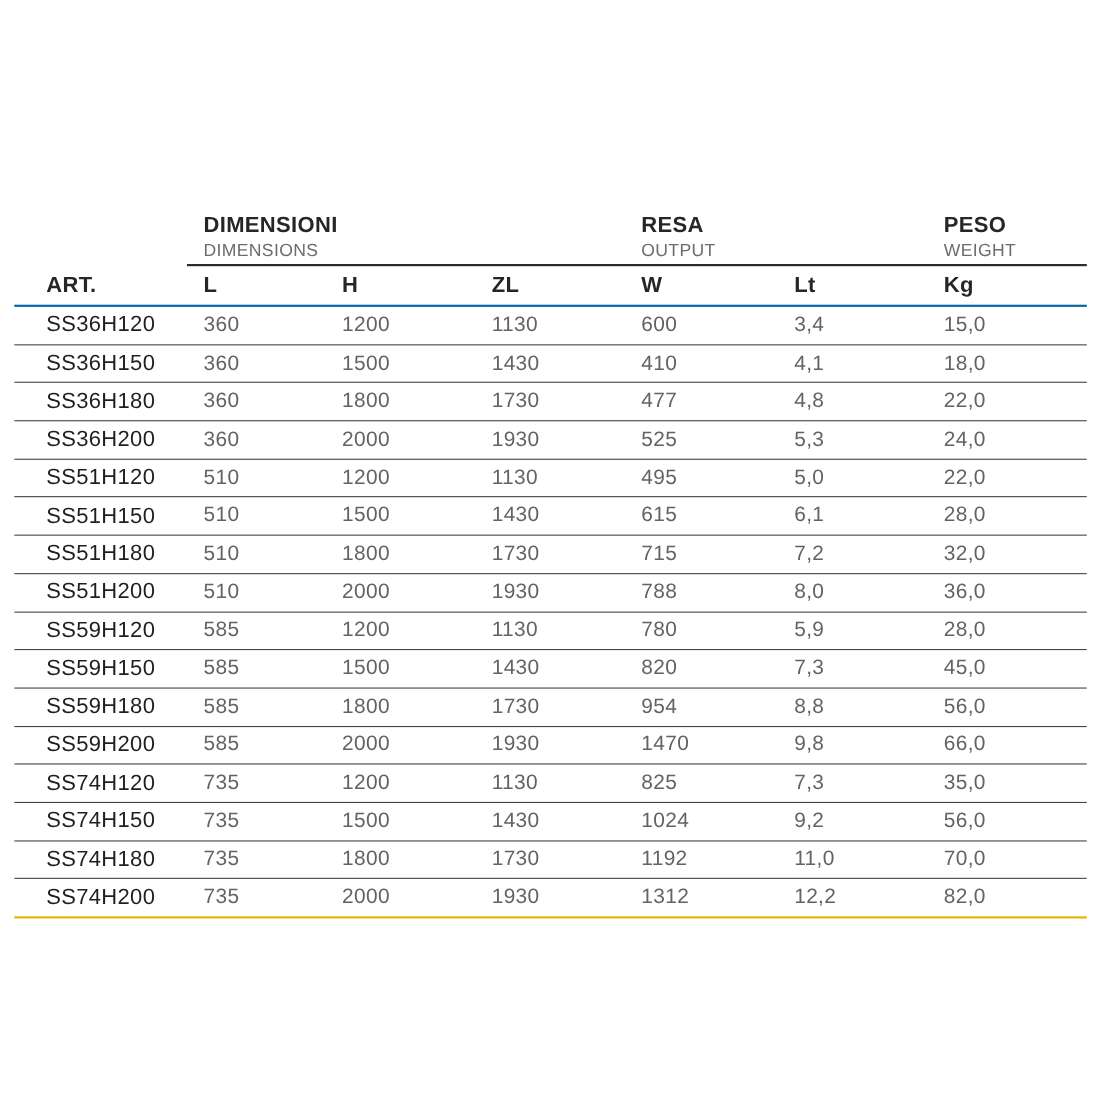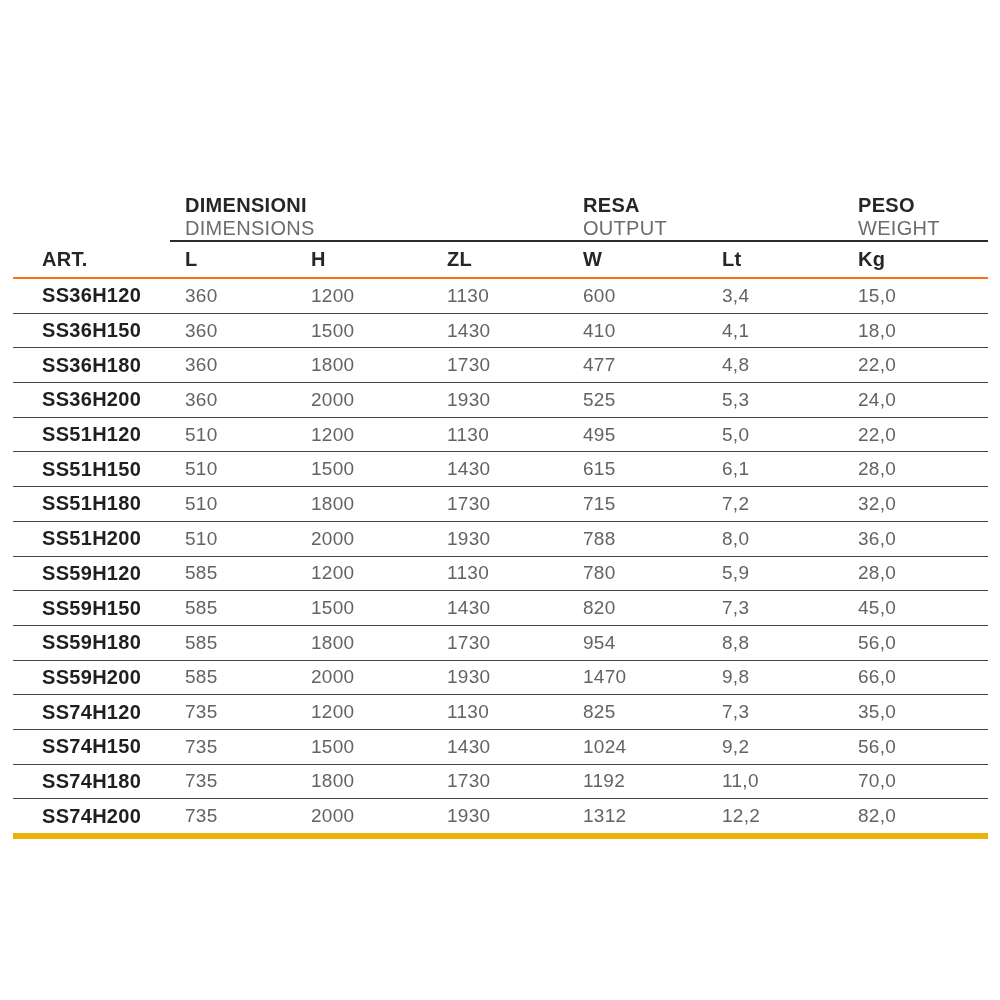--- a/index.html
+++ b/index.html
@@ -34,21 +34,21 @@
   }
   .group .g-it {
     font-size: 20px;
     font-weight: 700;
     color: #262626;
     letter-spacing: 0.3px;
     line-height: 23px;
     white-space: nowrap;
   }
   .group .g-en {
-    font-size: 20px;
+    font-size: 16px;
     font-weight: 400;
     color: #6b6c6e;
     letter-spacing: 0.3px;
     line-height: 23px;
     white-space: nowrap;
   }
   .g-dim { left: 172px; }
   .g-resa { left: 570px; }
   .g-cap { left: 709px; }
   .g-peso { left: 845px; }
@@ -57,21 +57,21 @@
     left: 157px;
     right: 0;
     bottom: 0;
     height: 0;
     border-bottom: 2px solid #2b2b2b;
   }
   
   .header-row {
     position: relative;
     height: 35px;
-    border-bottom: 2px solid #f97316;
+    border-bottom: 2px solid #0369a1;
   }
   .header-row .hcell {
     position: absolute;
     top: 0;
     height: 35px;
     display: flex;
     align-items: center;
     font-size: 20px;
     font-weight: 700;
     color: #262626;
@@ -79,37 +79,37 @@
     white-space: nowrap;
   }
   
   .table-body { position: relative; }
   .trow {
     position: relative;
     height: 33.7px;
     border-bottom: 1px solid #454545;
   }
   .trow:last-child {
-    border-bottom: 6px solid #eab308;
+    border-bottom: 2px solid #eab308;
   }
   .trow .cell {
     position: absolute;
     top: 0;
     height: 100%;
     display: flex;
     align-items: center;
     font-size: 19px;
     font-weight: 400;
     color: #626365;
     letter-spacing: 0.3px;
     white-space: nowrap;
   }
   .trow .cell.art {
     font-size: 20px;
-    font-weight: 700;
+    font-weight: 400;
     color: #1f1f1f;
   }
   
   .c-art { left: 29px; }
   .c-l   { left: 172px; }
   .c-h   { left: 298px; }
   .c-zl  { left: 434px; }
   .c-w   { left: 570px; }
   .c-lt  { left: 709px; }
   .c-kg  { left: 845px; }

